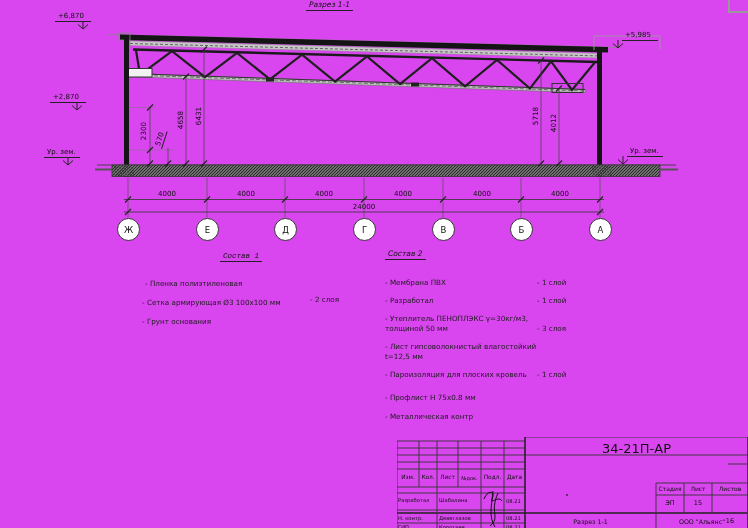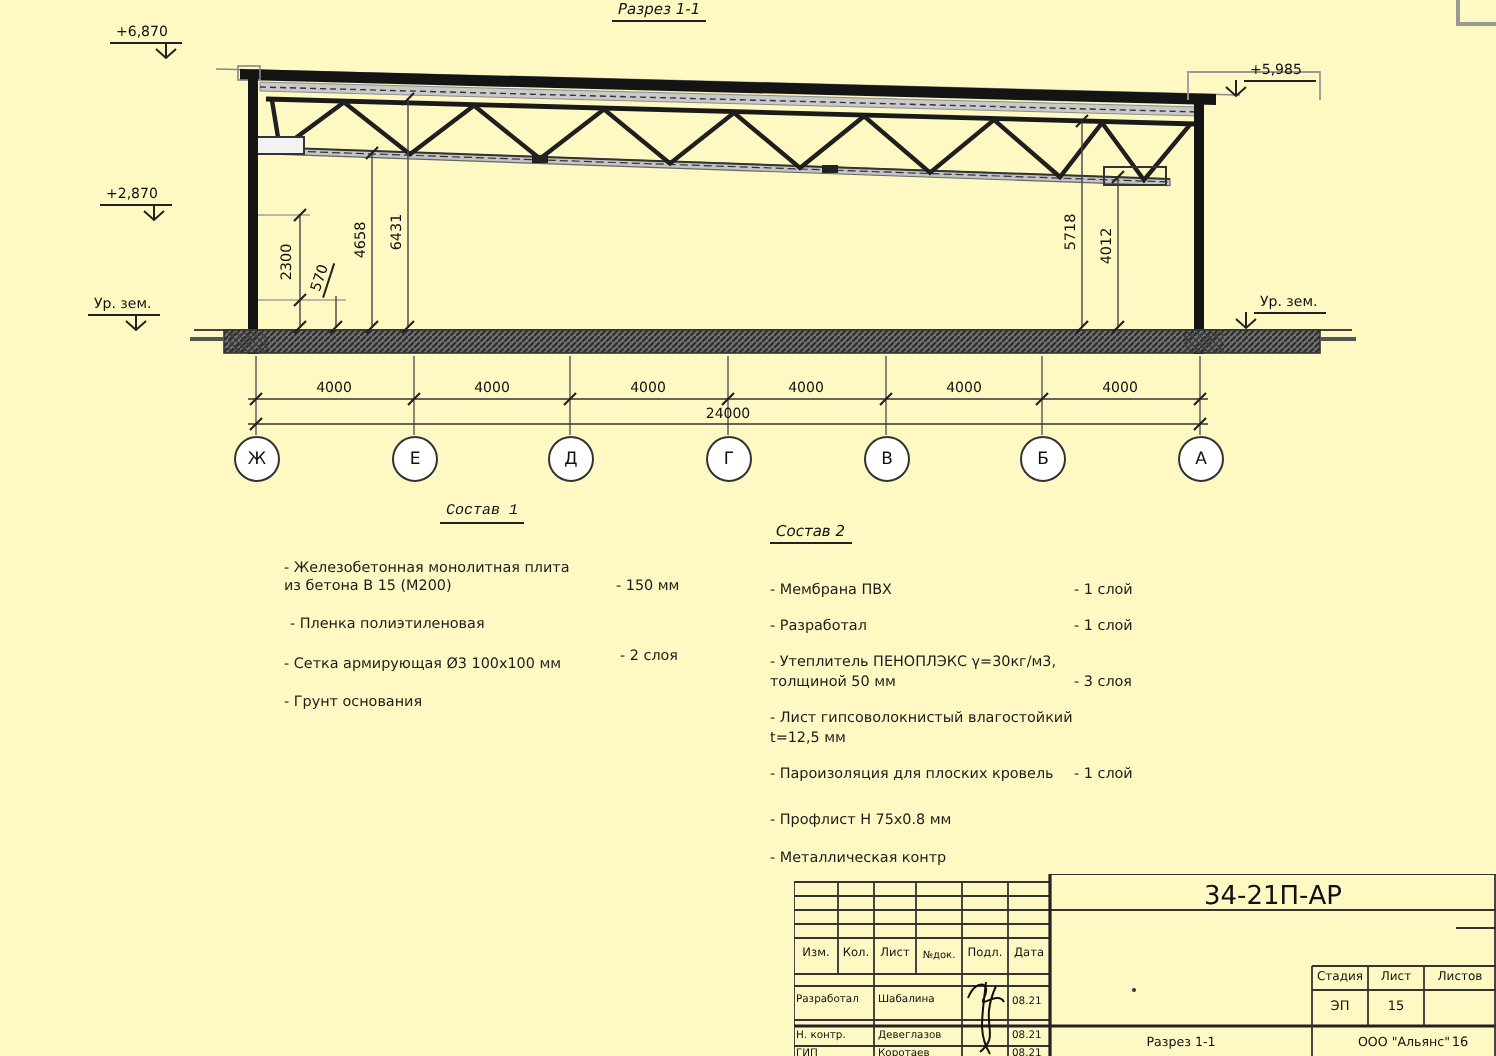--- a/index.html
+++ b/index.html
@@ -1,16 +1,16 @@
 <!DOCTYPE html>
 <html><head>
 <meta charset="utf-8">
 <style>
   html,body{margin:0;padding:0;background:#fff;}
-  #app{position:relative;width:748px;height:528px;background:#fef9c3;overflow:hidden;
+  #app{position:relative;width:748px;height:528px;background:#d946ef;overflow:hidden;
        font-family:"DejaVu Sans",sans-serif;color:#1a1a1a;}
   .abs{position:absolute;}
   .txt{position:absolute;font-size:7px;color:#111;white-space:nowrap;}
   .sec-title{position:absolute;font-size:7.5px;font-style:italic;border-bottom:1px solid #222;
              padding:0 3px 1px 3px;color:#111;white-space:nowrap;}
   .elev-lbl{display:inline-block;border-bottom:1px solid #222;padding:0 3px 1px 3px;min-width:30px;
             font-size:7px;white-space:nowrap;}
   .dim-rot{position:absolute;font-size:7.2px;color:#111;white-space:nowrap;
            transform:translate(-50%,-50%) rotate(-90deg);transform-origin:center;}
   .dim-570{transform:translate(-50%,-50%) rotate(-72deg);border-bottom:1px solid #222;padding:0 2px;}
@@ -169,37 +169,32 @@
     </div>
   <div class="axis-bubble" style="left:589px;top:218px;">
       <span>А</span>
     </div>
 
   <div class="comp" style="left:142px;top:252px;width:240px;">
     <div style="margin-left:78px;margin-bottom:17px;font-family:Liberation Mono, monospace;">
       <span class="sec-title" style="position:static;">Состав 1</span>
     </div>
     <div class="comp-item">
-      <span class="comp-name" style="width:160px;">- Железобетонная  монолитная плита
-из бетона В 15 (М200)</span>
-      <span class="comp-val l2" style="left:166px;">- 150 мм</span>
-    </div>
-    <div class="comp-item">
       <span class="comp-name" style="margin-left:3px;">- Пленка полиэтиленовая</span>
       <span class="comp-val" style="left:168px;margin-top:16px;">- 2 слоя</span>
     </div>
     <div class="comp-item">
       <span class="comp-name">- Сетка армирующая Ø3 100х100 мм</span>
     </div>
     <div class="comp-item">
       <span class="comp-name">- Грунт основания</span>
     </div>
   </div>
 
-  <div class="comp" style="left:385px;top:249px;width:235px;margin-top:12px;">
+  <div class="comp" style="left:385px;top:249px;width:235px;">
     <div style="margin-bottom:19px;">
       <span class="sec-title" style="position:static;">Состав 2</span>
     </div>
     <div class="comp-item" style="margin-bottom:9px;">
       <span class="comp-name">- Мембрана ПВХ</span>
       <span class="comp-val" style="left:152px;">- 1 слой</span>
     </div>
     <div class="comp-item" style="margin-bottom:9px;">
       <span class="comp-name">- Разработал</span>
       <span class="comp-val" style="left:152px;">- 1 слой</span>

